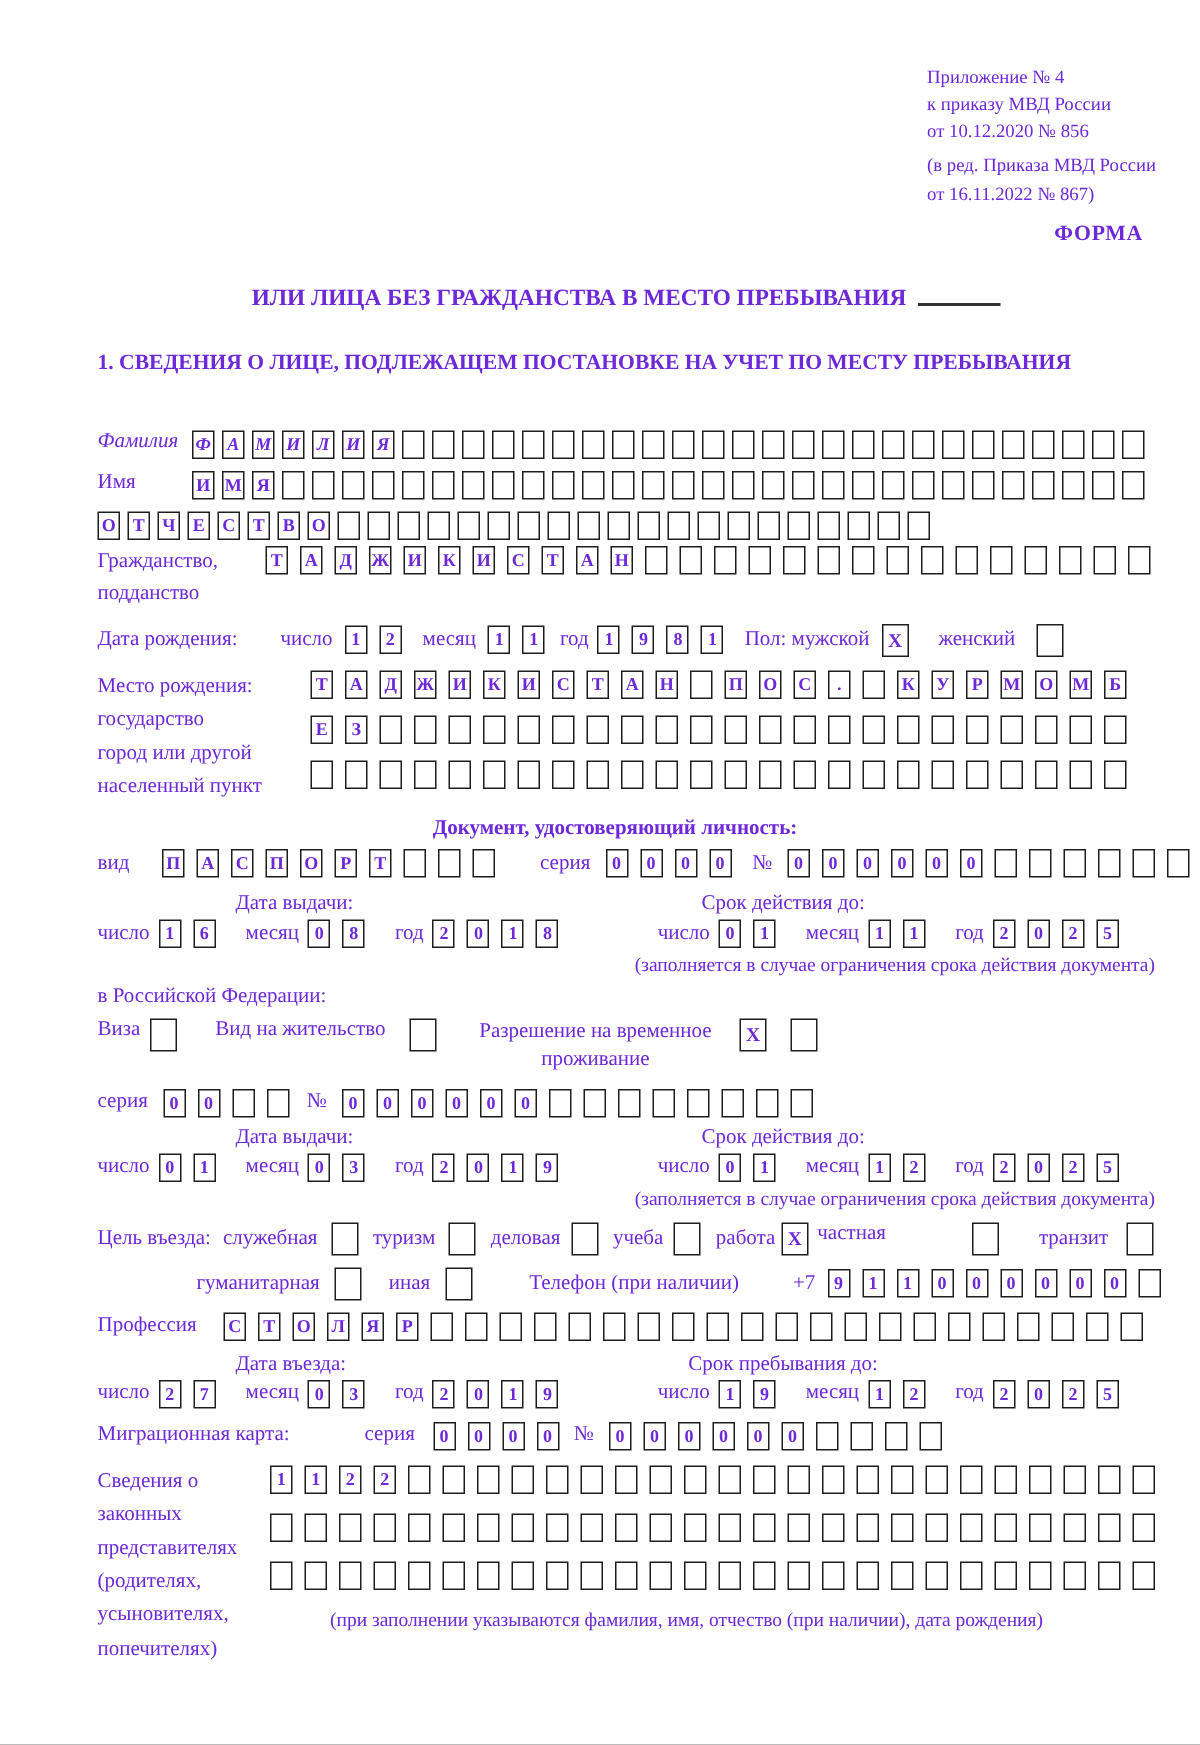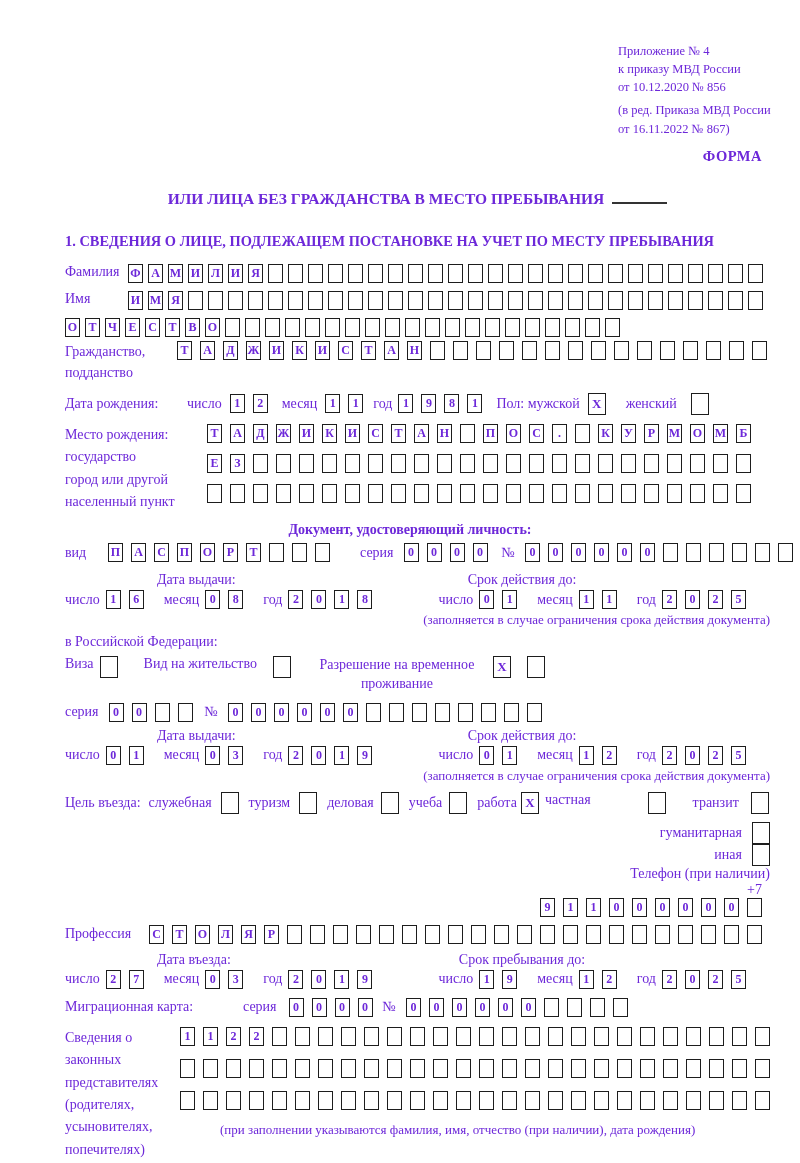--- a/index.html
+++ b/index.html
@@ -54,21 +54,21 @@
   <div class="forma">ФОРМА</div>
 
   <div class="title">
     <div>
       <span>ИЛИ ЛИЦА БЕЗ ГРАЖДАНСТВА В МЕСТО ПРЕБЫВАНИЯ</span><span class="blank-line"></span>
     </div>
   </div>
 
   <div class="sec">1. СВЕДЕНИЯ О ЛИЦЕ, ПОДЛЕЖАЩЕМ ПОСТАНОВКЕ НА УЧЕТ ПО МЕСТУ ПРЕБЫВАНИЯ</div>
 
-  <div class="row" style="margin-top:14px;">
+  <div class="row" style="margin-top:36px;font-style:italic;">
     <span class="t" style="width:63px;">Фамилия</span>
     <span class="boxes">
         <span class="cell">Ф</span>
         <span class="cell">А</span>
         <span class="cell">М</span>
         <span class="cell">И</span>
         <span class="cell">Л</span>
         <span class="cell">И</span>
         <span class="cell">Я</span>
         <span class="cell"></span>
@@ -551,21 +551,21 @@
         </span>
     </span>
     <span class="opt" style="align-items:center;margin-left:12px;">
       <span class="t" style="margin-right:12px;margin-left:15px;">транзит</span>
       <span class="boxes">
           <span class="cell cb"></span>
         </span>
     </span>
   </div>
 
-  <div class="row" style="margin-top:8px;align-items:flex-end;flex-direction:column;">
+  <div class="row" style="margin-top:8px;align-items:center;">
     <span class="opt" style="align-items:center;margin-left:66px;">
       <span class="t" style="margin-right:10px;">гуманитарная</span>
       <span class="boxes">
           <span class="cell cb"></span>
         </span>
     </span>
     <span class="opt" style="align-items:center;margin-left:18px;">
       <span class="t" style="margin-right:10px;">иная</span>
       <span class="boxes">
           <span class="cell cb"></span>

